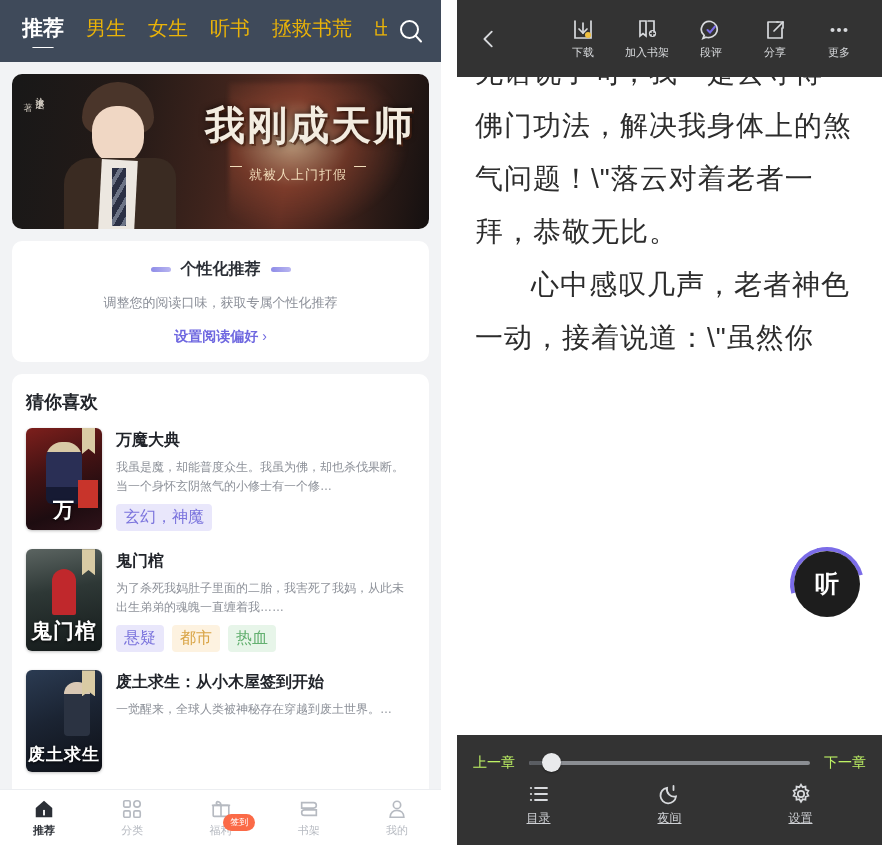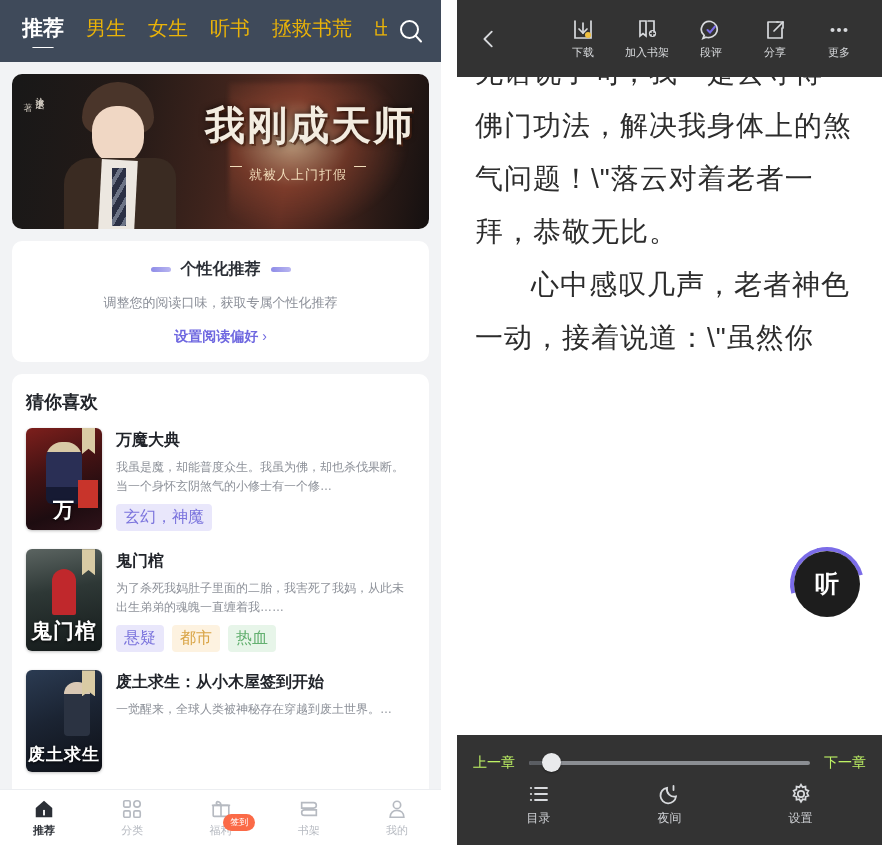--- a/index.html
+++ b/index.html
@@ -308,21 +308,21 @@
   .chap-btn { color:#bef264; font-size: 14px; white-space:nowrap; cursor:pointer; }
   .slider { flex:1; position:relative; height: 18px; display:flex; align-items:center; }
   .slider-track { width:100%; height: 4px; background:#8b8e93; border-radius:2px; }
   .slider-fill { position:absolute; left:0; height:4px; background:#5a5d62; border-radius:2px; }
   .slider-thumb {
     position:absolute; width: 19px; height: 19px; border-radius:50%;
     background:#e9eaec; box-shadow:0 1px 2px rgba(0,0,0,.4);
   }
   .bottom-actions { display:flex; align-items:center; }
   .ba-item { flex:1; display:flex; flex-direction:column; align-items:center; gap:4px; cursor:pointer; }
-  .ba-label { font-size:12px; color:#cfd1d5; }
+  .ba-label { font-size:12px; color:#cfd1d5;text-decoration:underline; }
 
   .icon { display:block; }
 </style>
 </head>
 <body>
 
 <div class="screen">
 
   <div class="left-panel">
 

